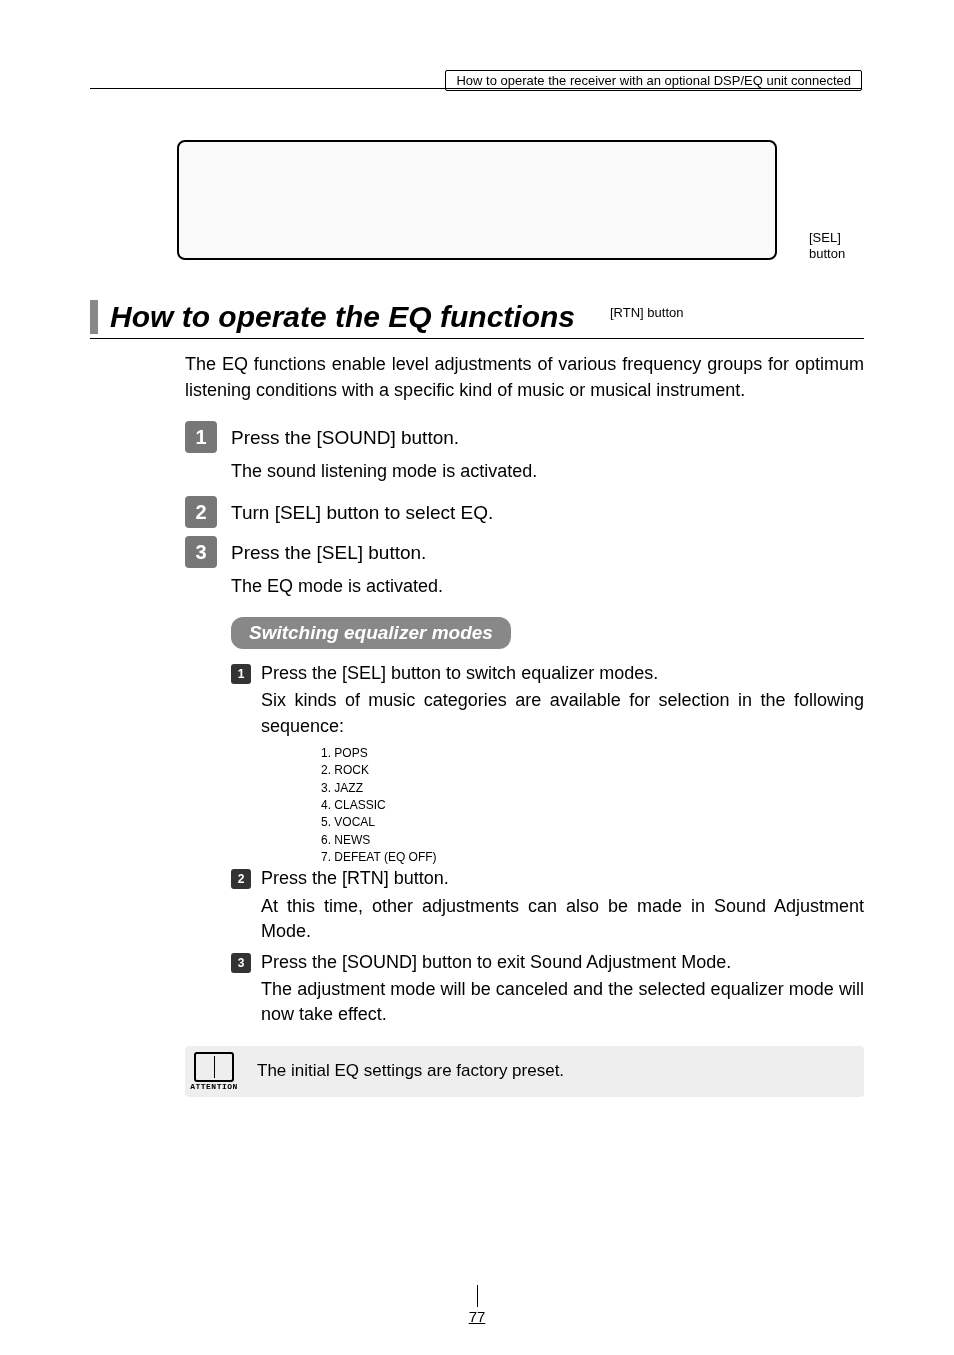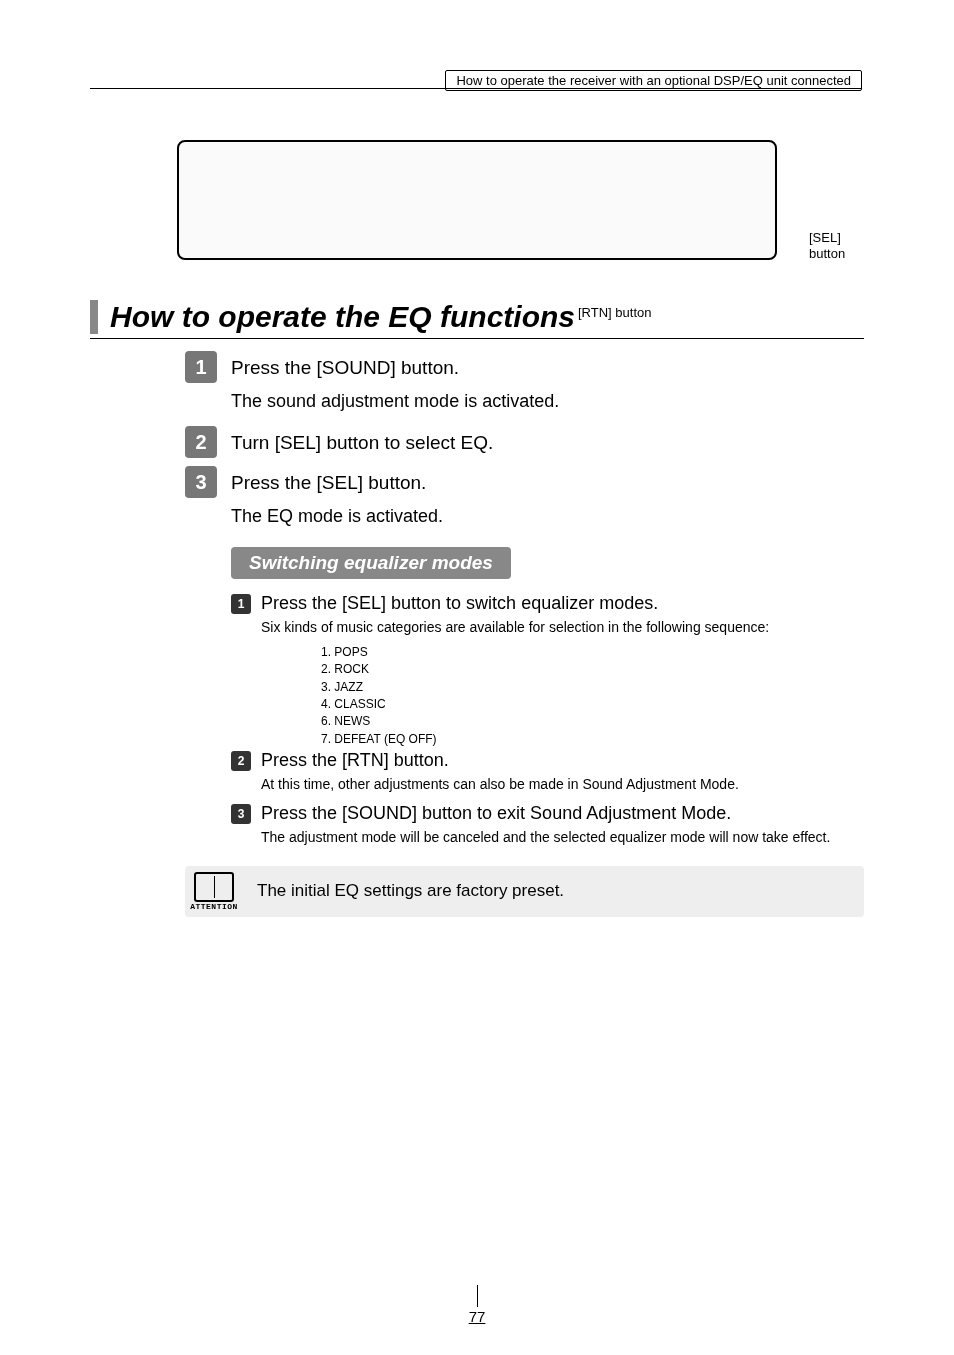--- a/index.html
+++ b/index.html
@@ -51,21 +51,21 @@
       position: absolute;
       top: 90px;
       left: 719px;
       font-size: 13px;
       text-align: left;
       line-height: 1.2;
     }
     .diagram-label-bottom {
       position: absolute;
       top: 165px;
-      left: 488px;
+      left: 520px;
       font-size: 13px;
     }
     .main-content {
       margin-top: 40px;
     }
     .title-bar {
       display: flex;
       align-items: center;
       border-bottom: 1.5px solid #000;
       padding-bottom: 4px;
@@ -121,21 +121,21 @@
       margin-top: 4px;
     }
     .pill {
       display: inline-block;
       background: #888;
       color: #fff;
       font-style: italic;
       font-weight: bold;
       font-size: 19px;
       padding: 5px 18px;
-      border-radius: 4px;
+      border-radius: 12px;
       margin-left: 141px;
       margin-top: 6px;
       margin-bottom: 12px;
     }
     .sub-step {
       display: flex;
       align-items: flex-start;
       margin-left: 141px;
       margin-bottom: 2px;
     }
@@ -156,21 +156,21 @@
     }
     .sub-text {
       font-size: 18px;
       font-weight: normal;
       line-height: 1.4;
       text-align: justify;
       flex: 1;
     }
     .sub-body {
       margin-left: 171px;
-      font-size: 14px;
+      font-size: 18px;
       line-height: 1.4;
       text-align: justify;
       margin-bottom: 6px;
     }
     .seq-list {
       margin-left: 231px;
       font-size: 12px;
       line-height: 1.45;
     }
     .attention-box {
@@ -246,26 +246,27 @@
   </div>
   <div class="diagram-label-bottom">[RTN] button</div>
 </div>
 
 <div class="main-content">
   <div class="title-bar">
     <div class="title-mark"></div>
     <div class="title">How to operate the EQ functions</div>
   </div>
 
+  <div class="intro">The EQ functions enable level adjustments of various frequency groups for optimum listening conditions with a specific kind of music or musical instrument.</div>
 
   <div class="step">
     <div class="step-num">1</div>
     <div class="step-text">Press the [SOUND] button.</div>
   </div>
-  <div class="step-body">The sound adjustment mode is activated.</div>
+  <div class="step-body">The sound listening mode is activated.</div>
 
   <div class="step">
     <div class="step-num">2</div>
     <div class="step-text">Turn [SEL] button to select EQ.</div>
   </div>
 
   <div class="step">
     <div class="step-num">3</div>
     <div class="step-text">Press the [SEL] button.</div>
   </div>
@@ -276,20 +277,21 @@
   <div class="sub-step">
     <div class="sub-num">1</div>
     <div class="sub-text">Press the [SEL] button to switch equalizer modes.</div>
   </div>
   <div class="sub-body">Six kinds of music categories are available for selection in the following sequence:</div>
   <div class="seq-list">
     <div>1. POPS</div>
     <div>2. ROCK</div>
     <div>3. JAZZ</div>
     <div>4. CLASSIC</div>
+    <div>5. VOCAL</div>
     <div>6. NEWS</div>
     <div>7. DEFEAT (EQ OFF)</div>
   </div>
 
   <div class="sub-step">
     <div class="sub-num">2</div>
     <div class="sub-text">Press the [RTN] button.</div>
   </div>
   <div class="sub-body">At this time, other adjustments can also be made in Sound Adjustment Mode.</div>
 

